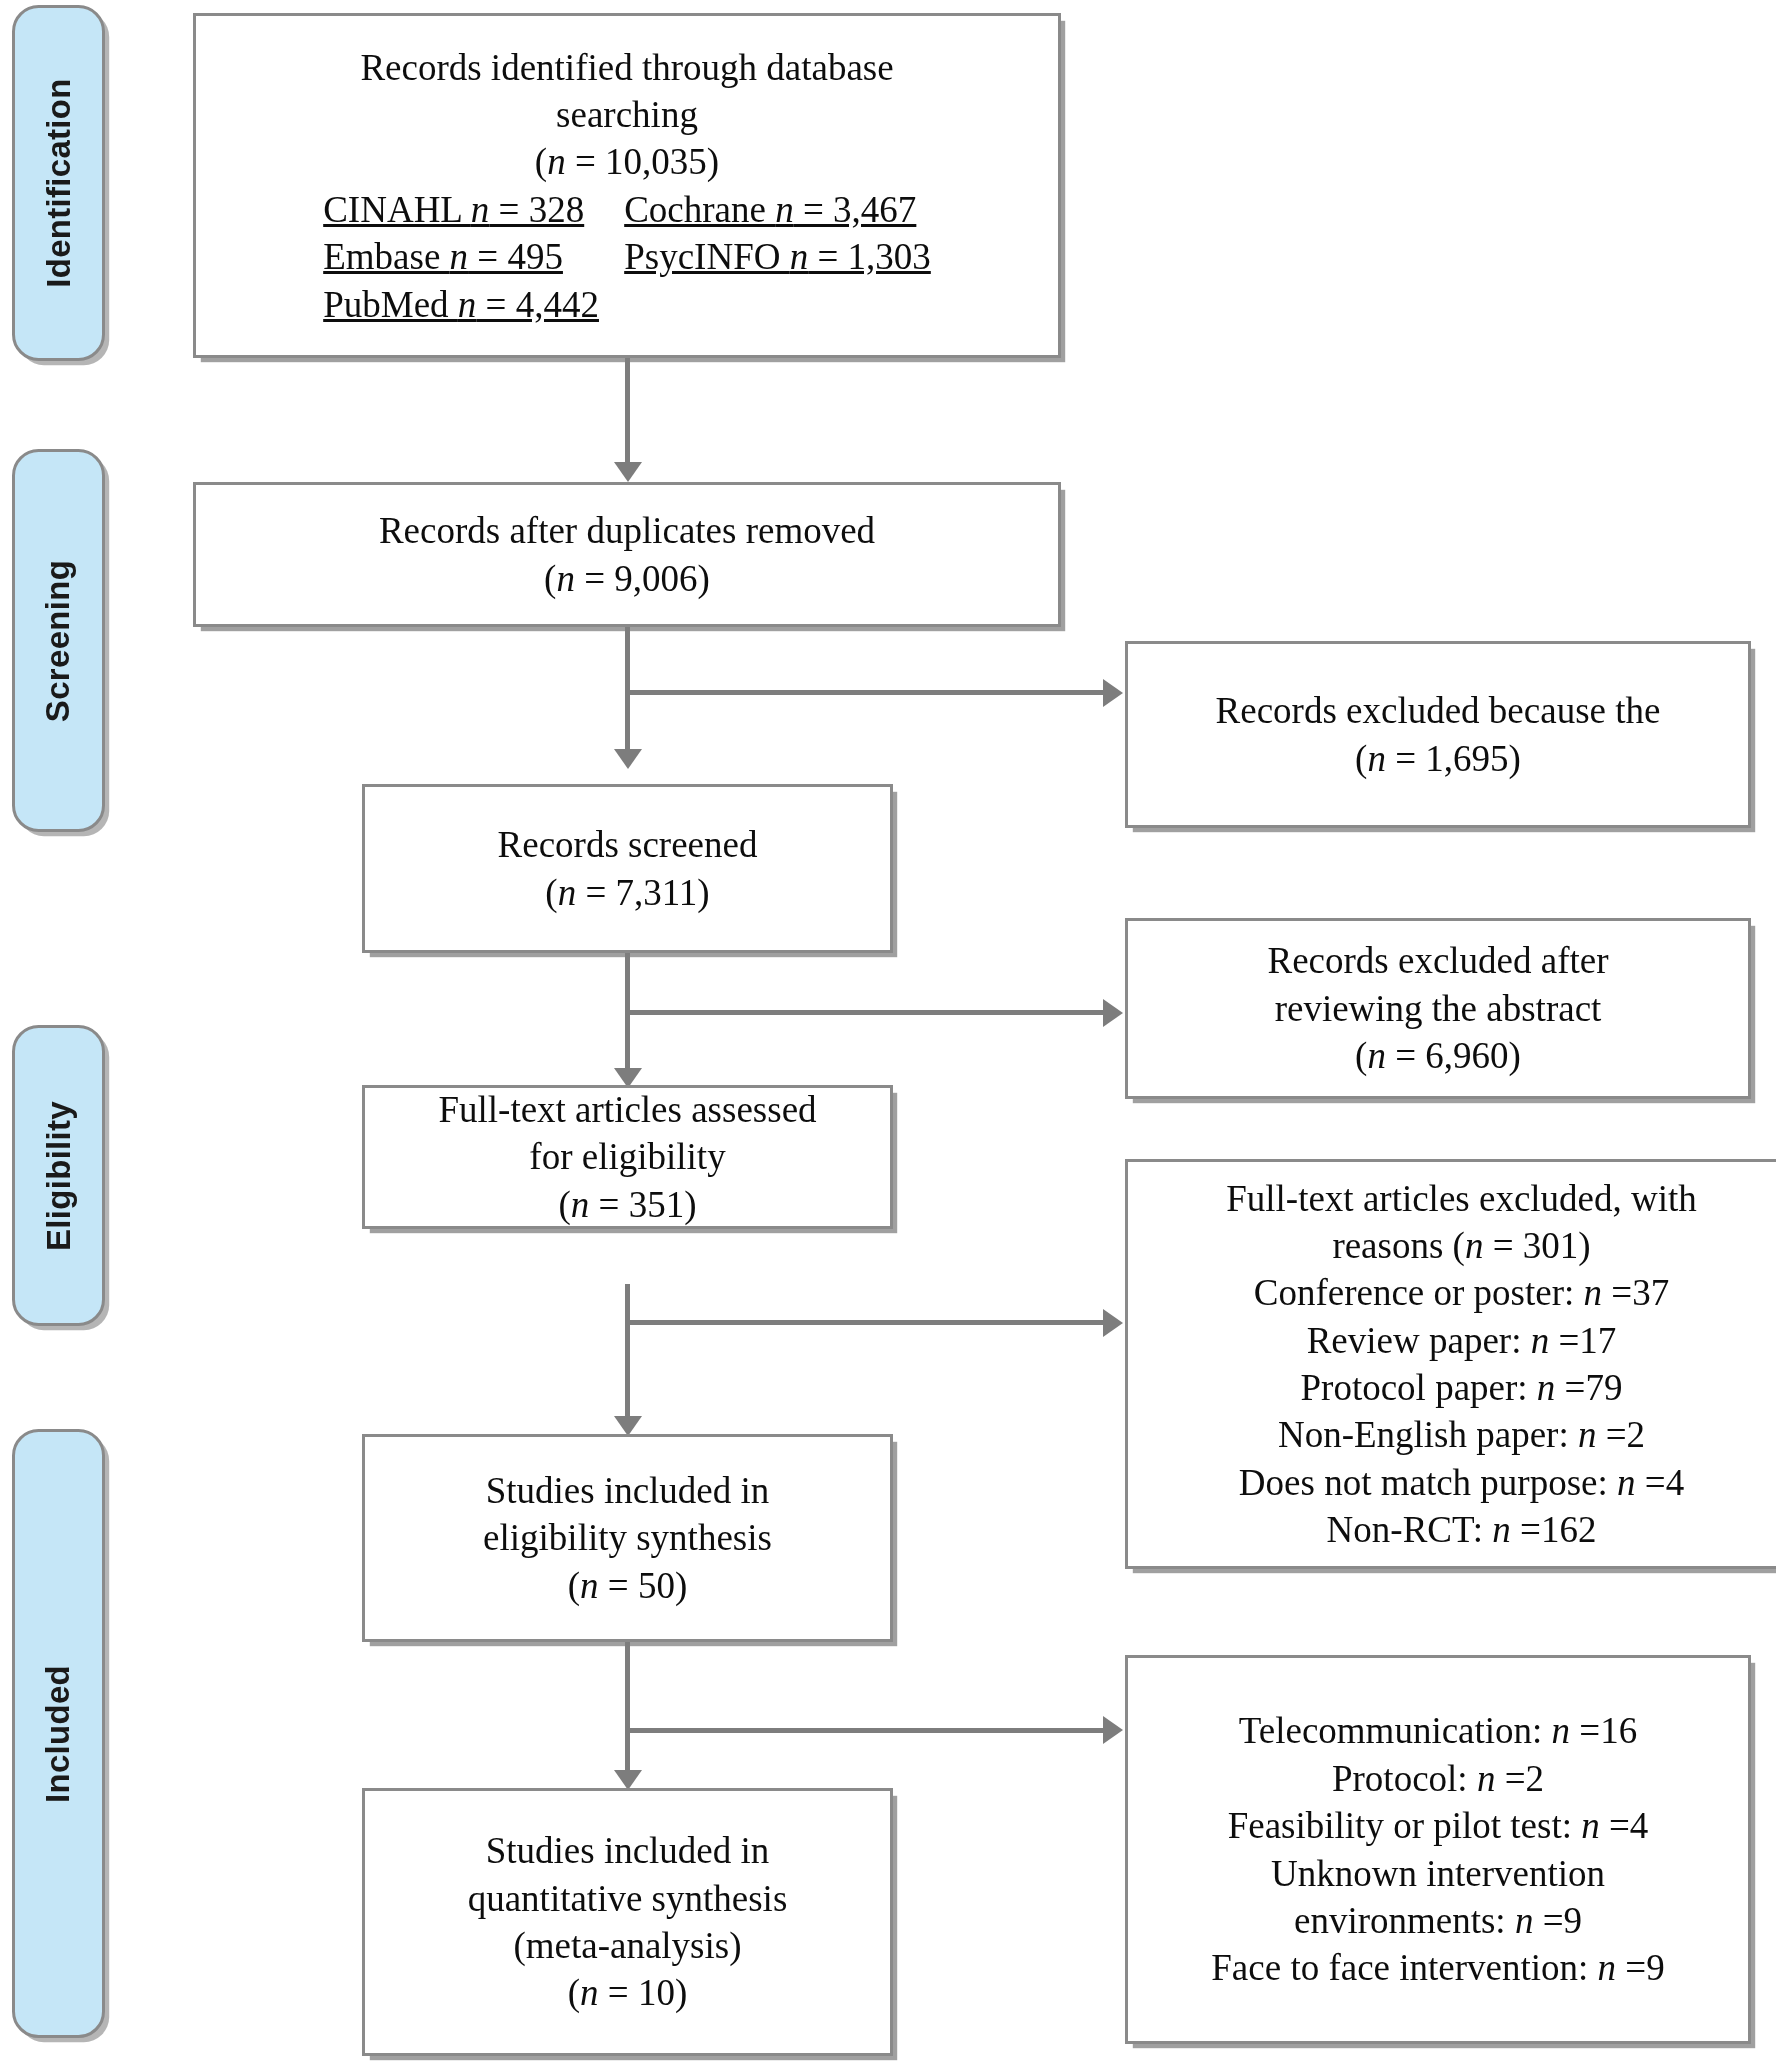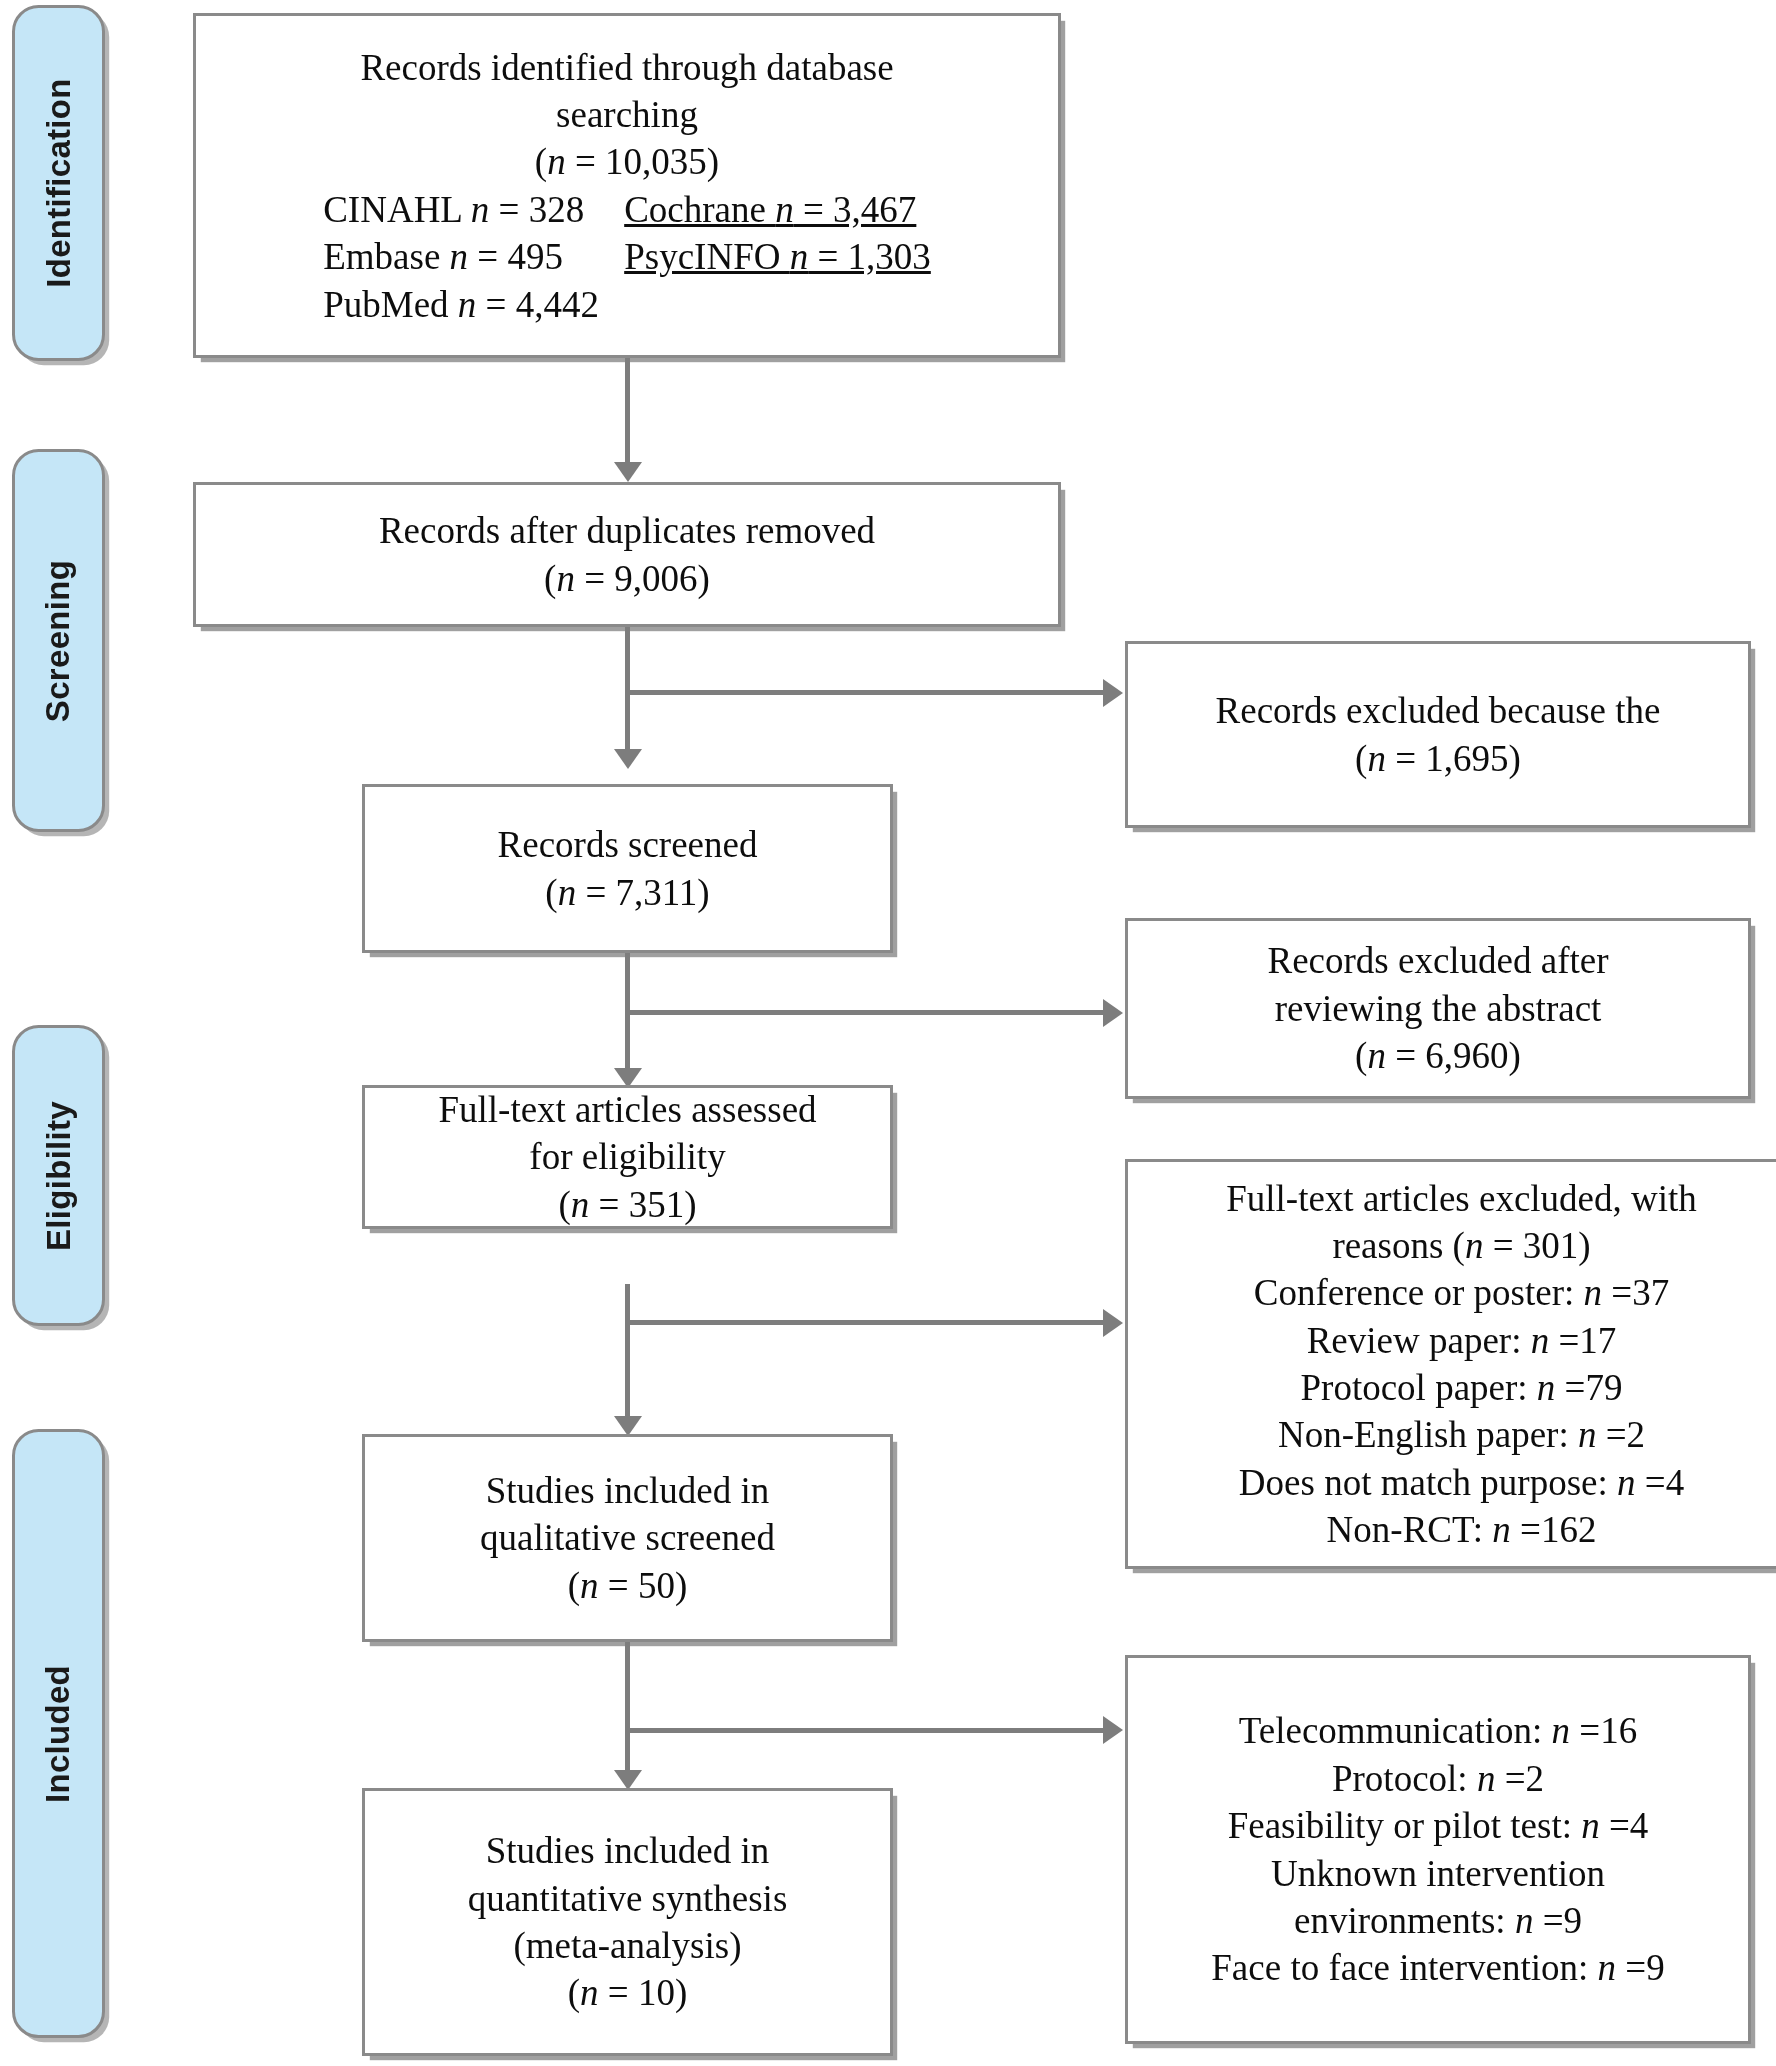--- a/index.html
+++ b/index.html
@@ -66,21 +66,21 @@
   .box-text i { font-style: italic; }
 
   
   .db-grid {
     display: block;
     text-align: left;
     margin: 0 auto;
     width: fit-content;
   }
   .db-grid .db-row { display: block; white-space: nowrap; }
-  .db-grid .db-cell-a { display: inline-block; min-width: 301px; }
+  .db-grid .db-cell-a { display: inline-block; min-width: 301px; text-decoration: underline; }
   .db-grid .db-cell-b { display: inline-block; text-decoration: underline; }
 
   
   .vline {
     position: absolute;
     width: 5.4px;
     background: #7d7d7d;
   }
   .hline {
     position: absolute;
@@ -206,21 +206,21 @@
       <span class="line">Protocol paper: <i>n</i> =79</span>
       <span class="line">Non-English paper: <i>n</i> =2</span>
       <span class="line">Does not match purpose: <i>n</i> =4</span>
       <span class="line">Non-RCT: <i>n</i> =162</span>
     </div>
   </div>
 
   <div class="flow-box" style="left:362px; top:1434px; width:531px; height:208px;">
     <div class="box-text">
       <span class="line">Studies included in</span>
-      <span class="line">qualitative screened</span>
+      <span class="line">eligibility synthesis</span>
       <span class="line">(<i>n</i> = 50)</span>
     </div>
   </div>
 
   <div class="vline" style="left:625px; top:1642px; height:133px;"></div>
   <div class="arrow-down" style="left:614px; top:1770px;"></div>
   <div class="hline" style="left:625px; top:1728px; width:482px;"></div>
   <div class="arrow-right" style="left:1103px; top:1716px;"></div>
 
   <div class="flow-box" style="left:1125px; top:1655px; width:626px; height:389px;">

